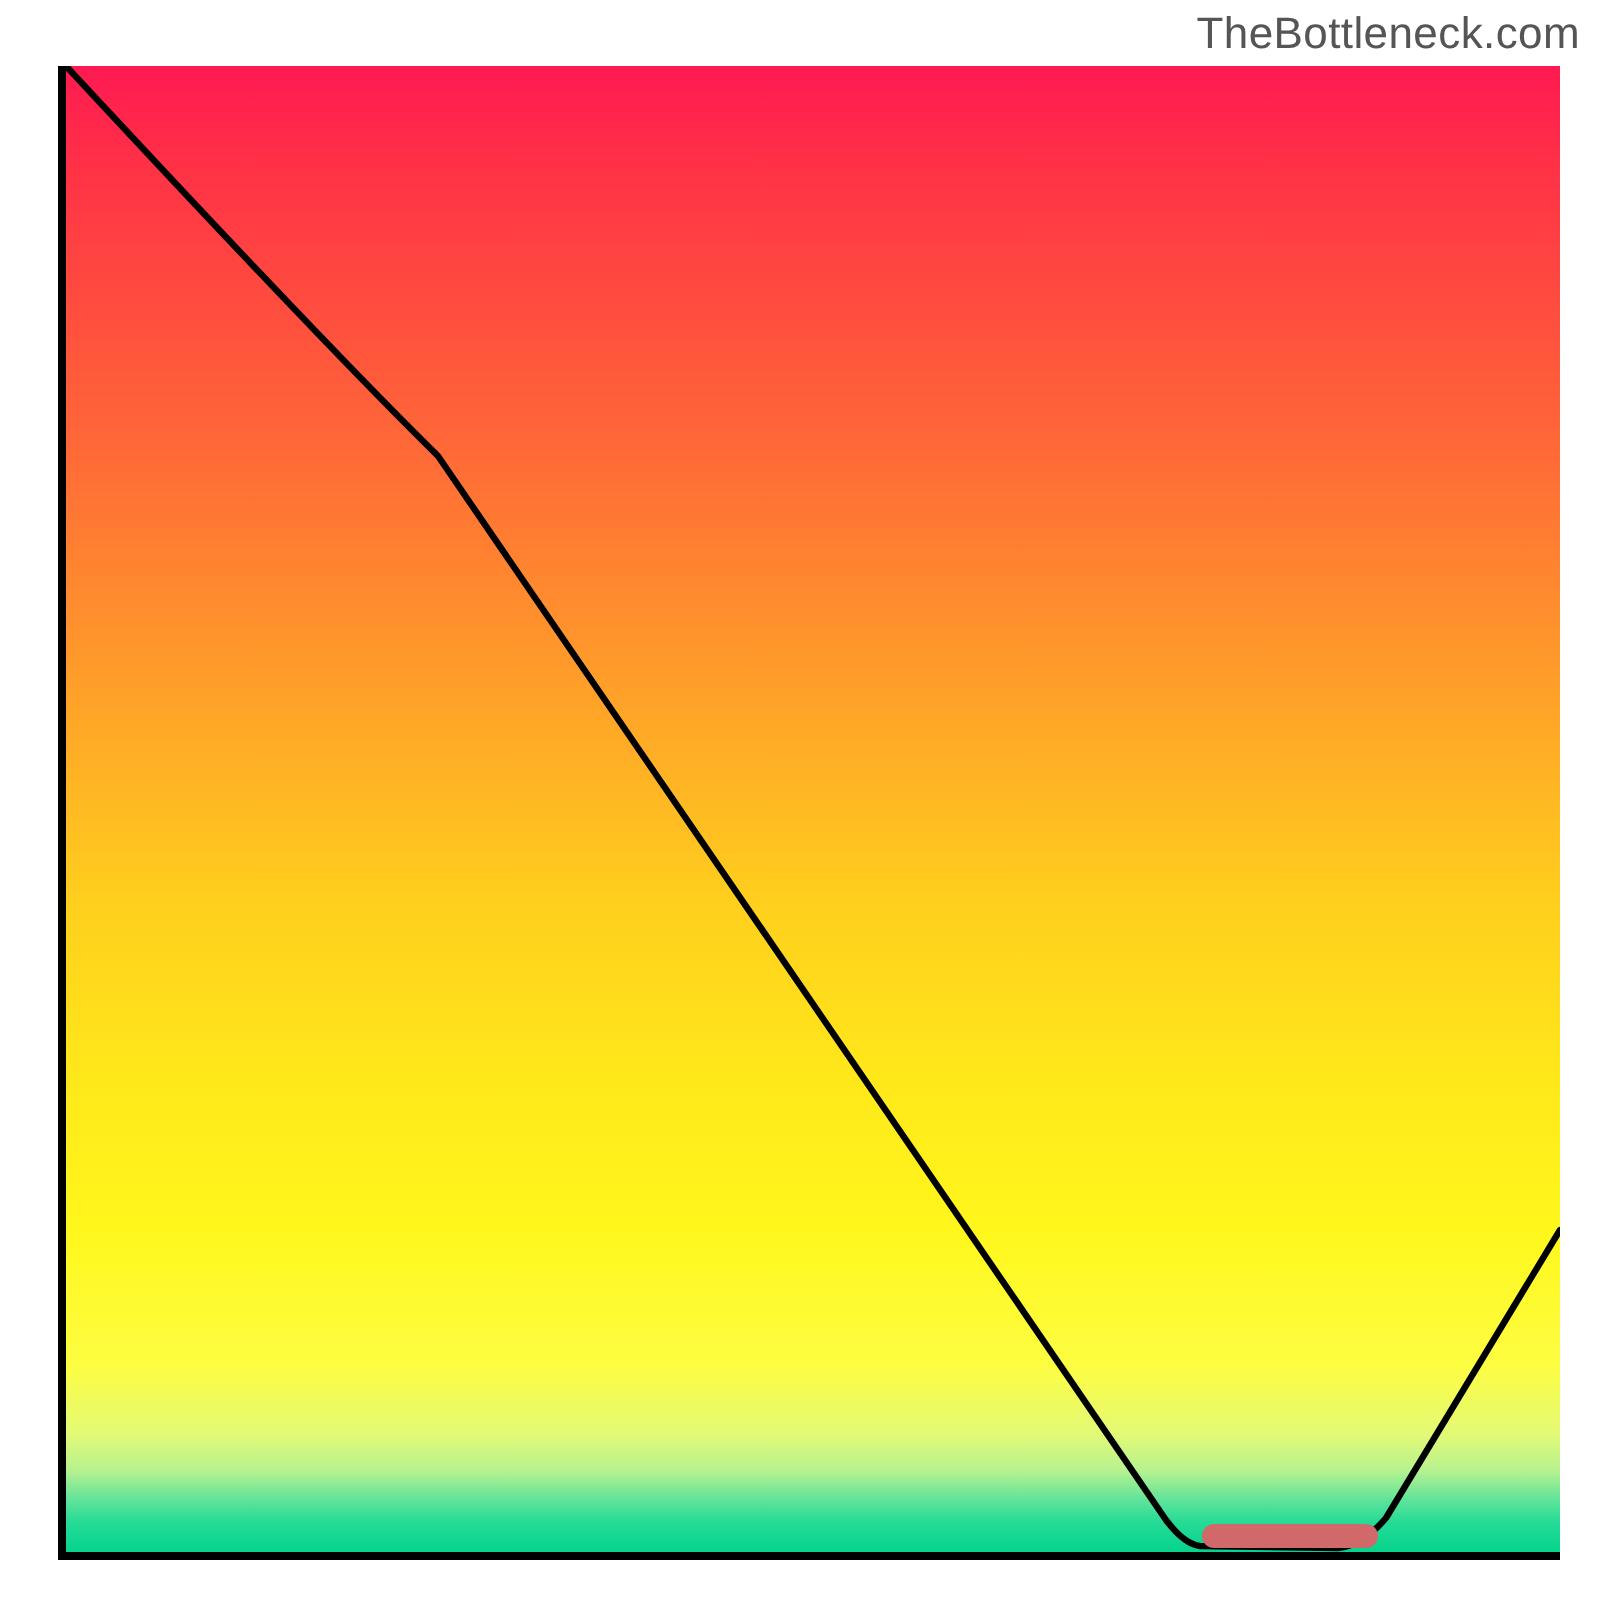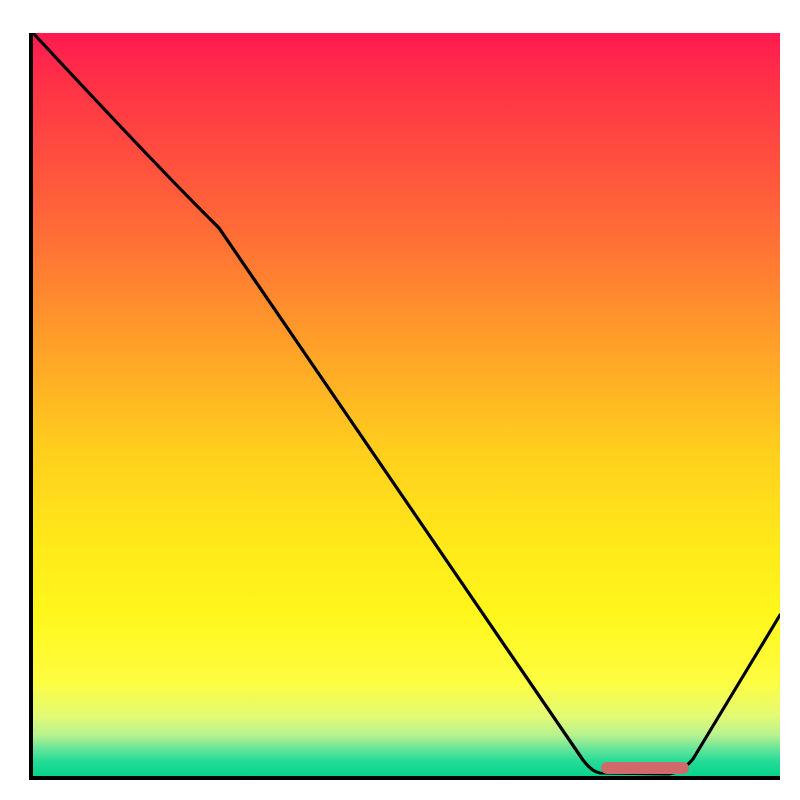--- a/index.html
+++ b/index.html
@@ -82,20 +82,21 @@
     height: 4px;
     background: #000;
     z-index: 3;
   }
 </style>
 </head>
 <body>
 
 <div class="wrap">
 
+  <div class="credit">TheBottleneck.com</div>
 
   <div class="axis-left"></div>
   <div class="axis-bottom"></div>
 
   <div class="plot-frame">
     <div class="gradient"></div>
 
     <svg class="curve-svg" viewBox="0 0 747 747" preserveAspectRatio="none">
       <path d="M 0 0
                Q 130 140 186 195

